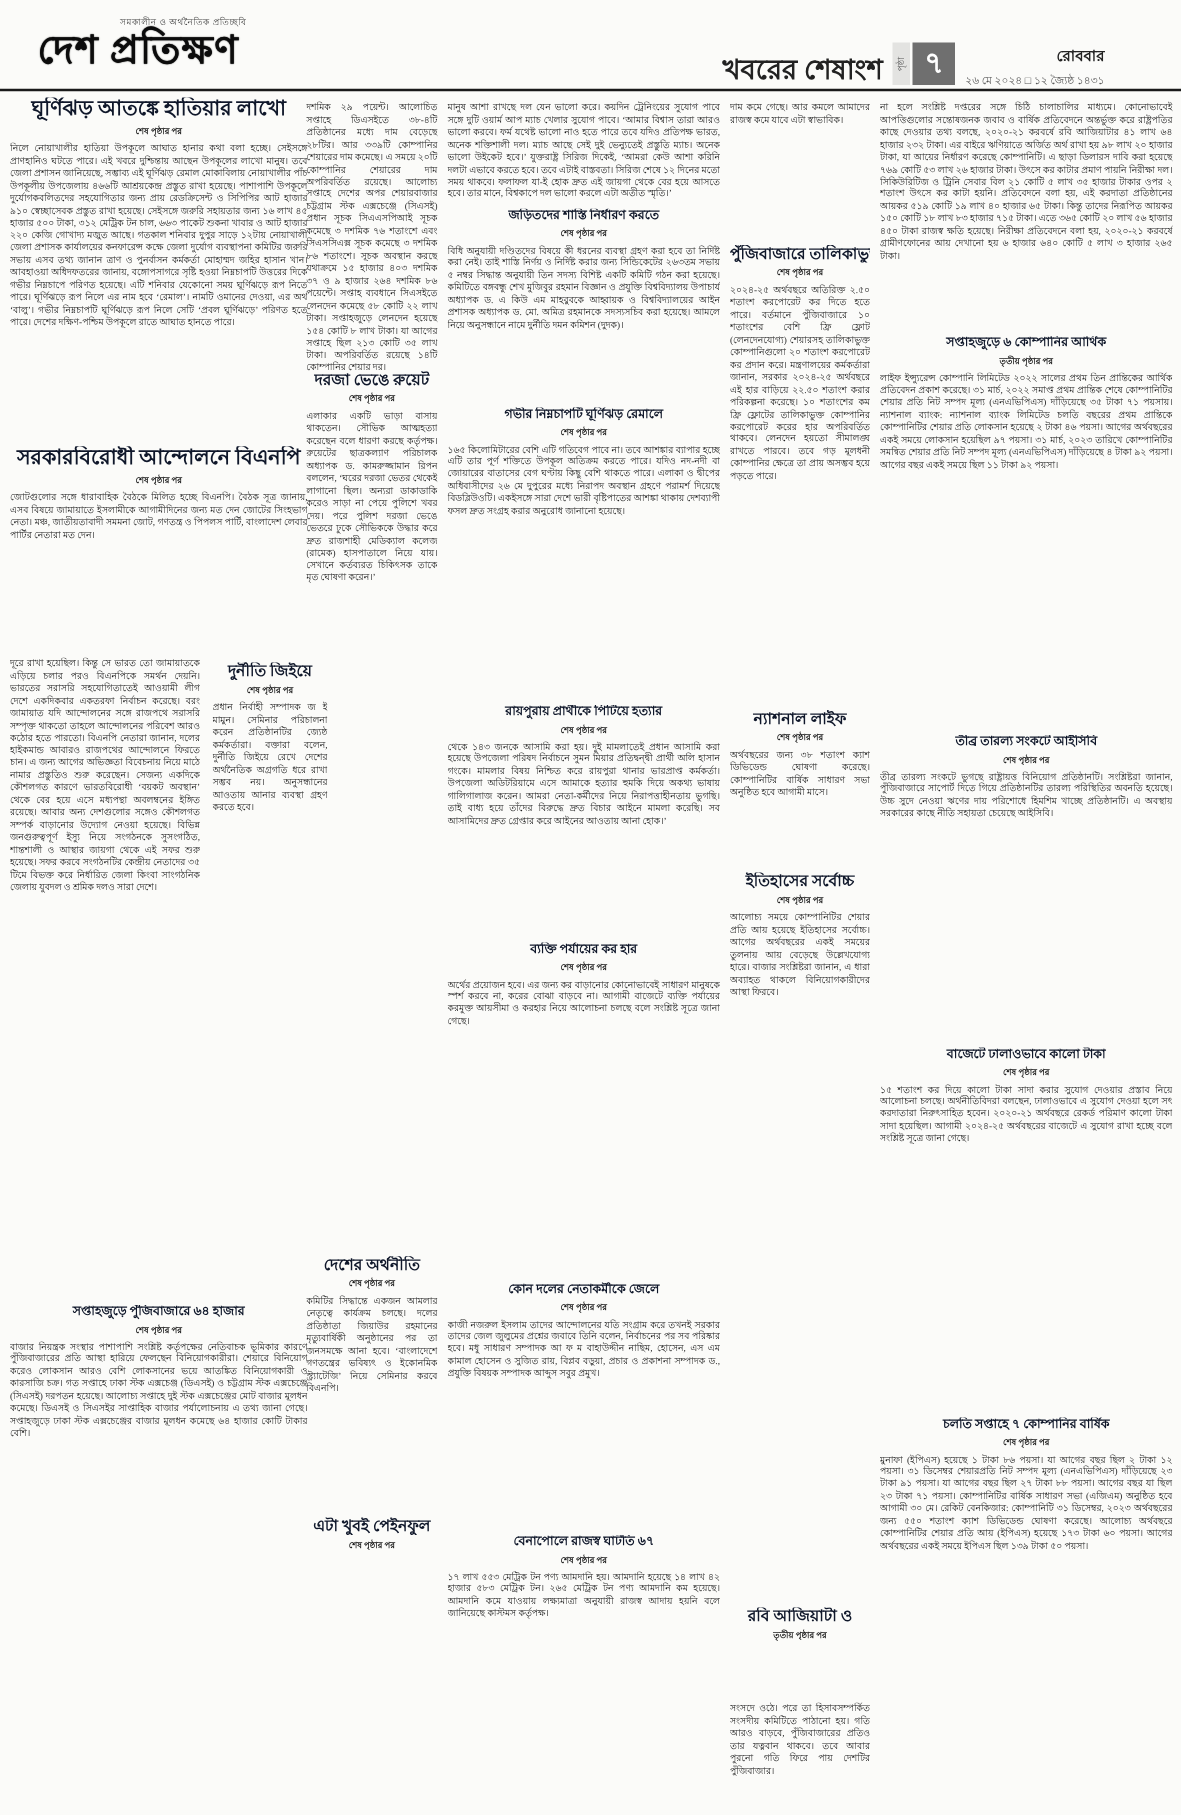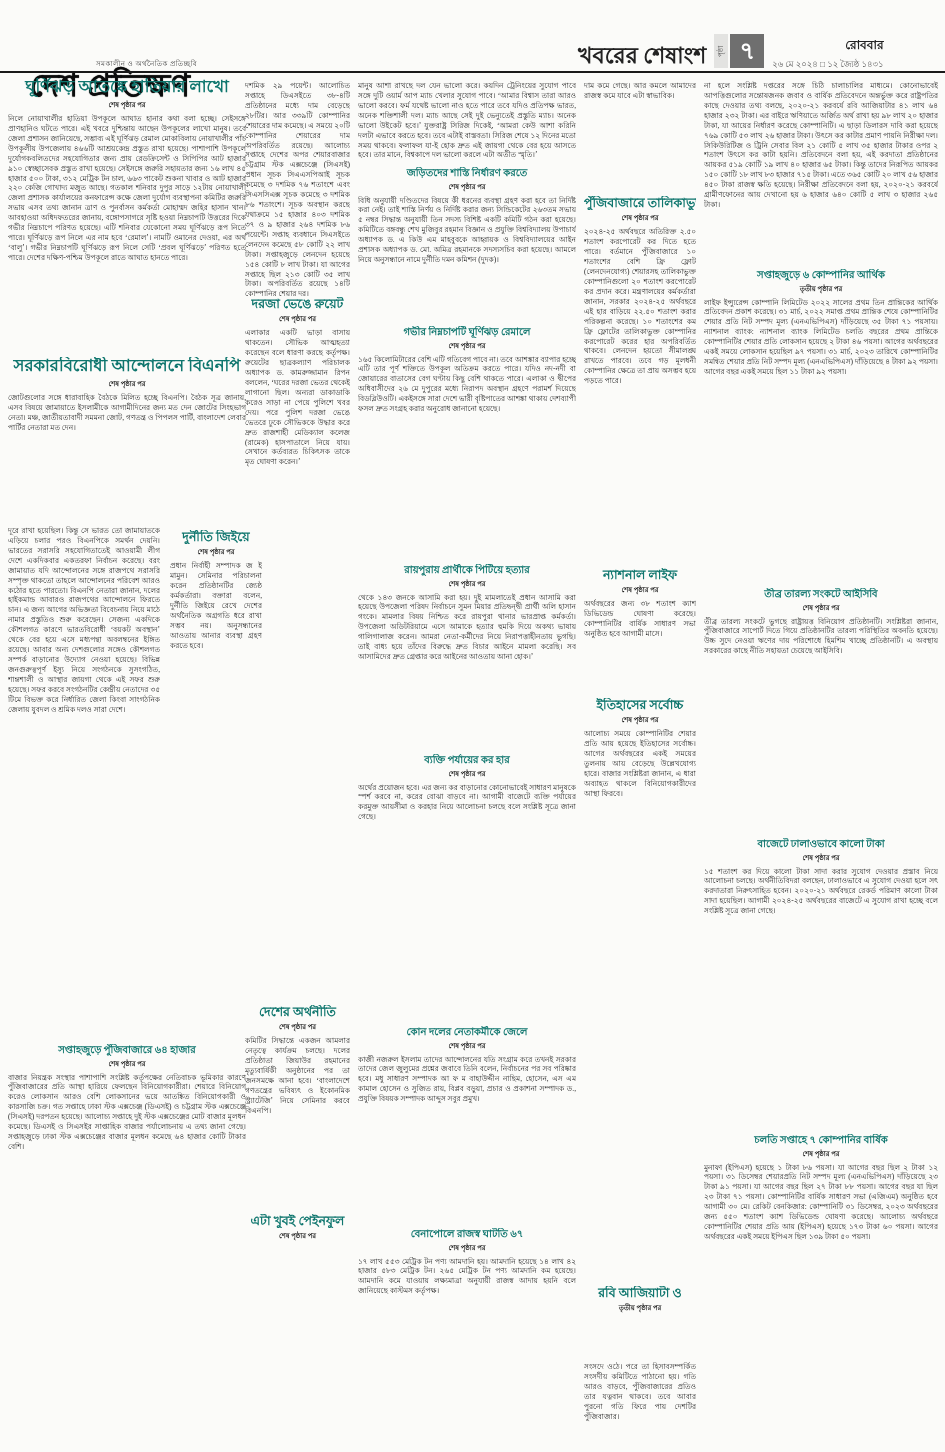--- a/index.html
+++ b/index.html
@@ -5,21 +5,21 @@
   * { margin:0; padding:0; box-sizing:border-box; }
   html,body { width:945px; }
   body {
     width:945px; height:1452px; position:relative;
     background:#fbfbf9; color:#151515;
     font-family:"Liberation Serif","DejaVu Serif",serif;
     overflow:hidden;
   }
   
   .hdr-rule { position:absolute; left:0; top:71px; width:945px; height:2px; background:#1a1a1a; }
-  .masthead { position:absolute; left:30px; top:12px; width:300px;margin-top:46px; }
+  .masthead { position:absolute; left:30px; top:12px; width:300px; }
   .tagline { font-size:7px; color:#444; margin-left:66px; letter-spacing:.5px; }
   .paper-title {
     font-size:31px; font-weight:900; line-height:1.05; color:#0c0c0c;
     letter-spacing:1px; text-shadow:0 0 1px #000;
   }
   .hdr-right { position:absolute; left:578px; top:34px; width:360px; height:36px; }
   .section-title { float:left; font-size:22px; font-weight:800; color:#222; margin-top:4px; }
   .page-word {
     float:left; width:14px; height:34px; margin-left:8px; background:#e3e3e1;
     font-size:7px; color:#555; display:flex; align-items:center; justify-content:center;
@@ -28,21 +28,21 @@
   .page-box {
     float:left; width:34px; height:34px; margin-left:2px; background:#6f6f6f;
     color:#fff; font-size:24px; font-weight:700; text-align:center; line-height:34px;
   }
   .date-block { float:left; margin-left:8px; margin-top:2px; }
   .date-day { font-size:12px; font-weight:700; color:#222;text-align:right; }
   .date-line { font-size:8.5px; color:#555; margin-top:2px; }
   
   .blk { position:absolute; overflow:hidden; }
   .head {
-    font-weight:700; text-align:center; color:#0f766e; line-height:1.15;
+    font-weight:700; text-align:center; color:#0f172a; line-height:1.15;
     white-space:nowrap; overflow:hidden;font-family:Liberation Serif, serif;
   }
   .head.h-lg { font-size:16.5px; }
   .head.h-md { font-size:10px; }
   .head.h-sm { font-size:12.5px; }
   .byline { font-size:6.8px; font-weight:700; text-align:center; color:#222; margin-top:2px; }
   .body {
     font-size:7.4px; line-height:1.34; text-align:justify; color:#1c1c1c;
     overflow:hidden; margin-top:3px; word-break:break-word;
   }

